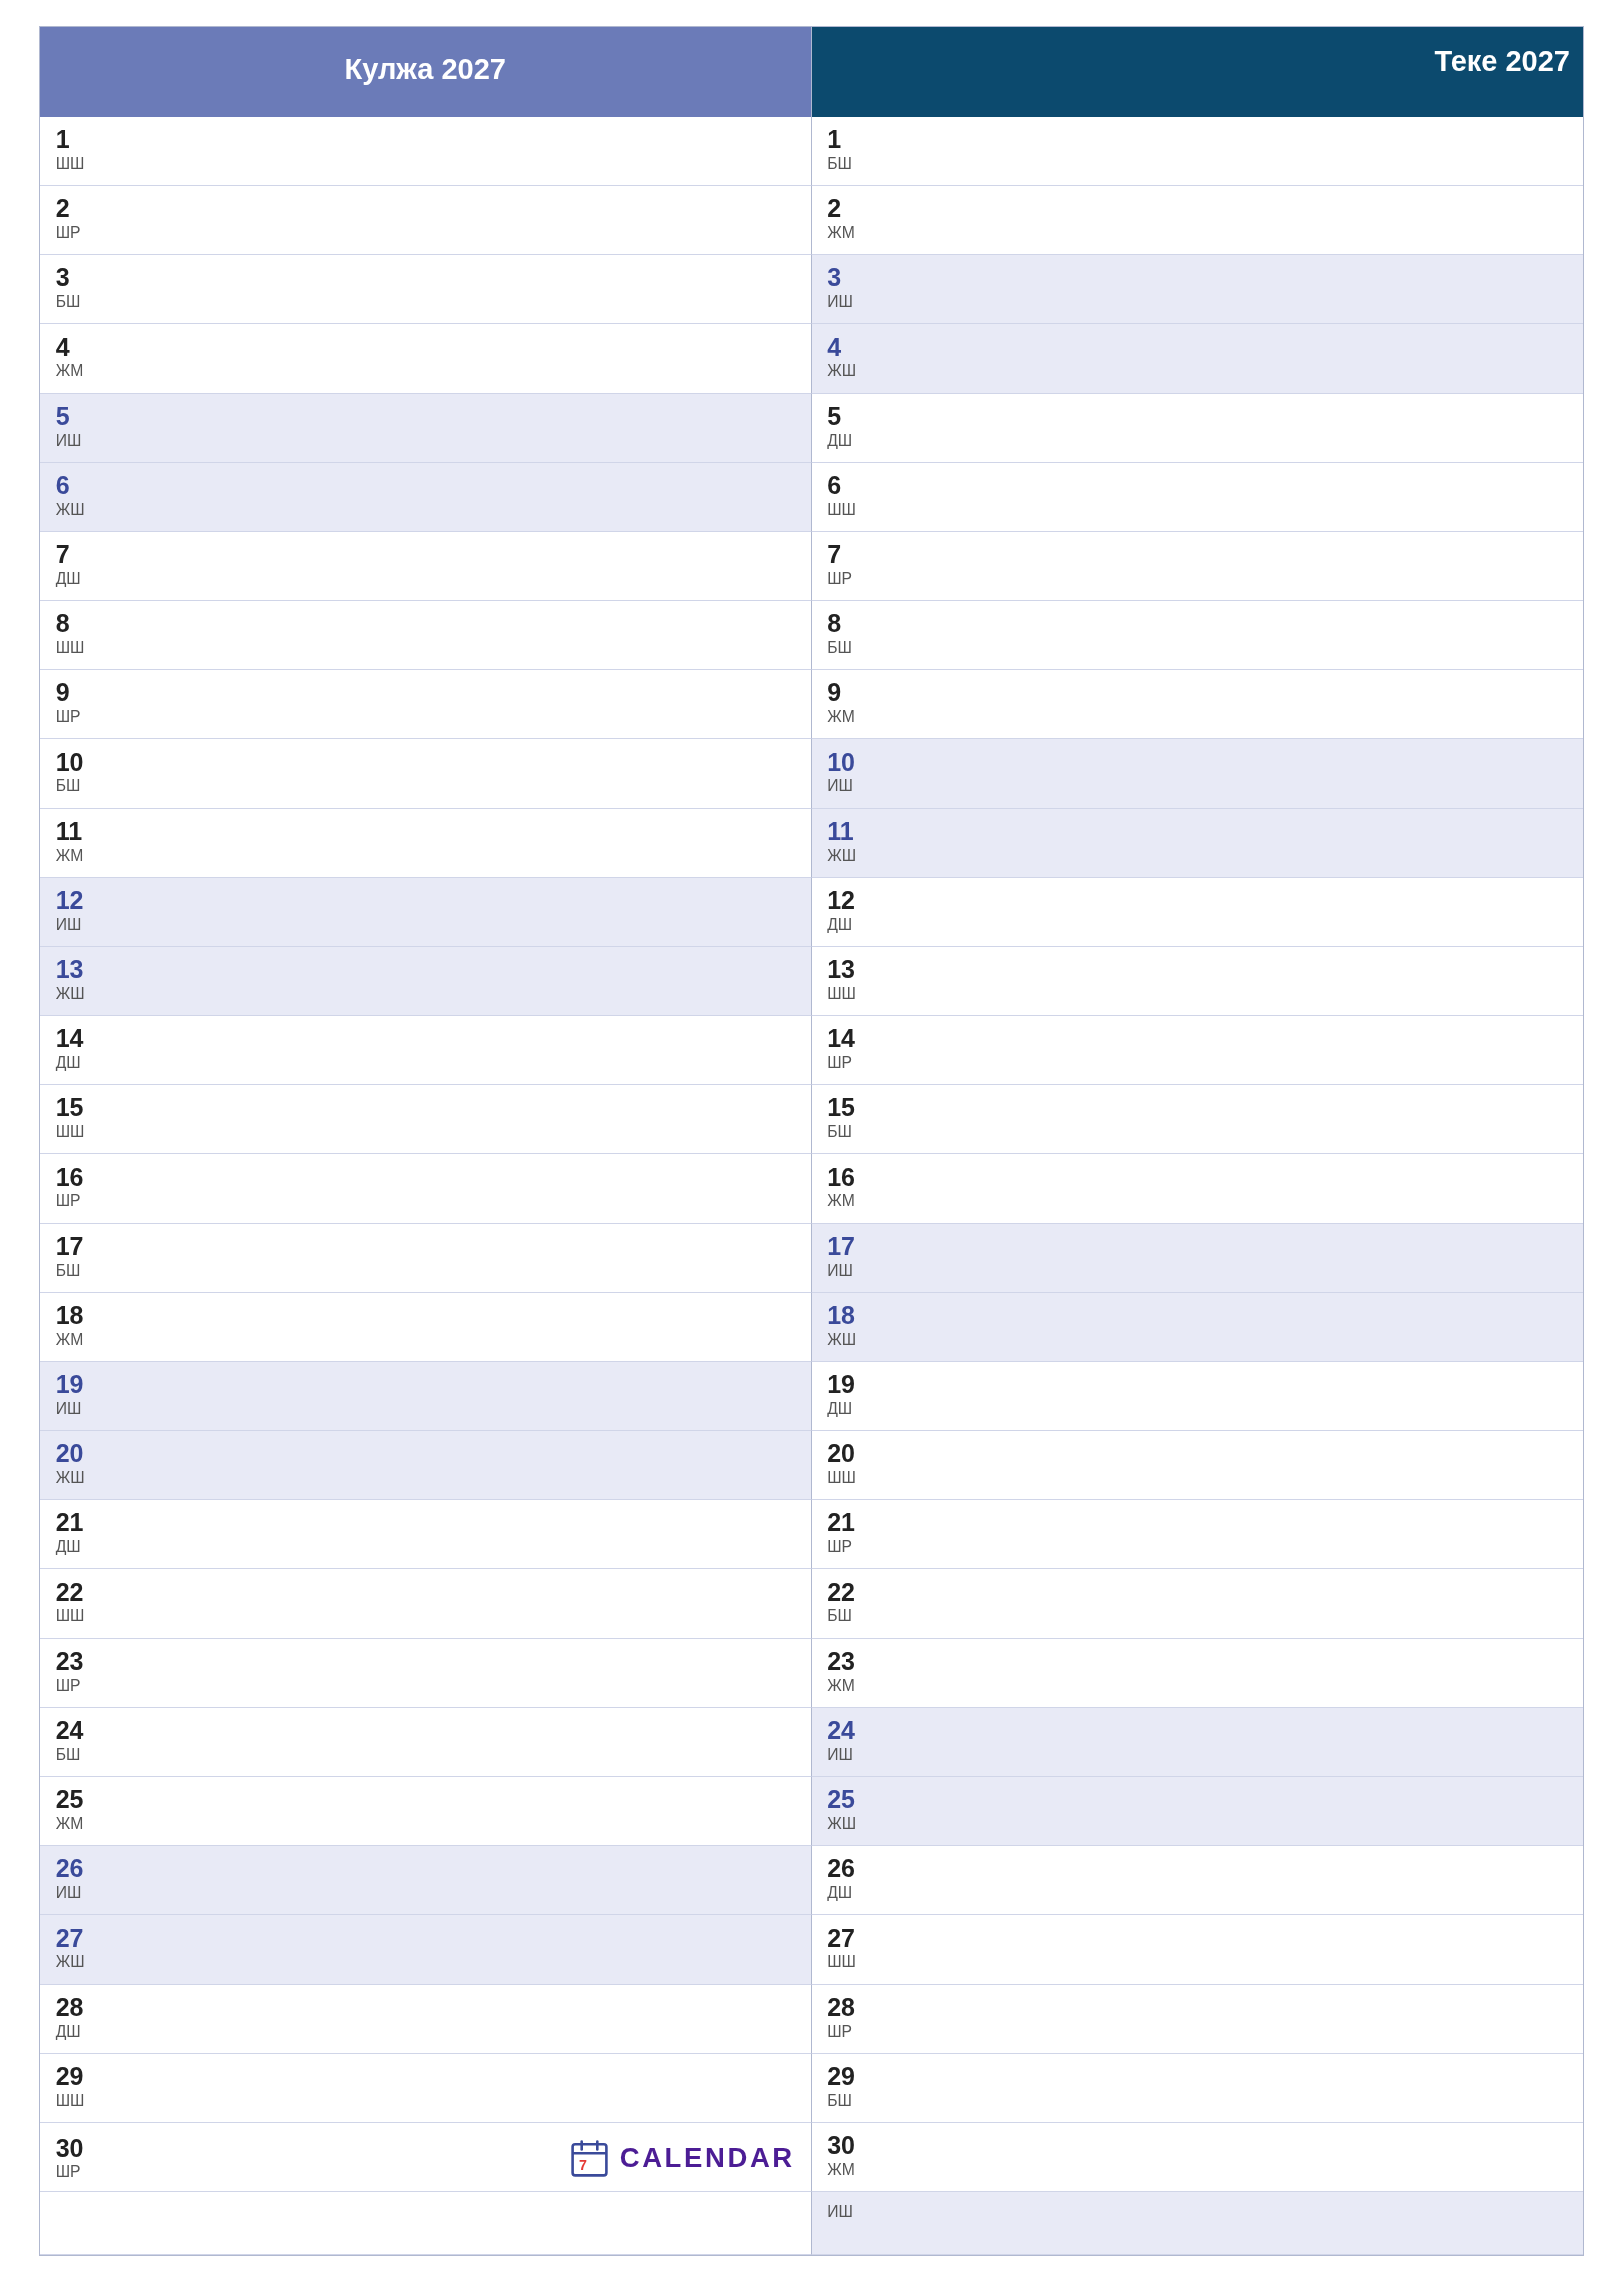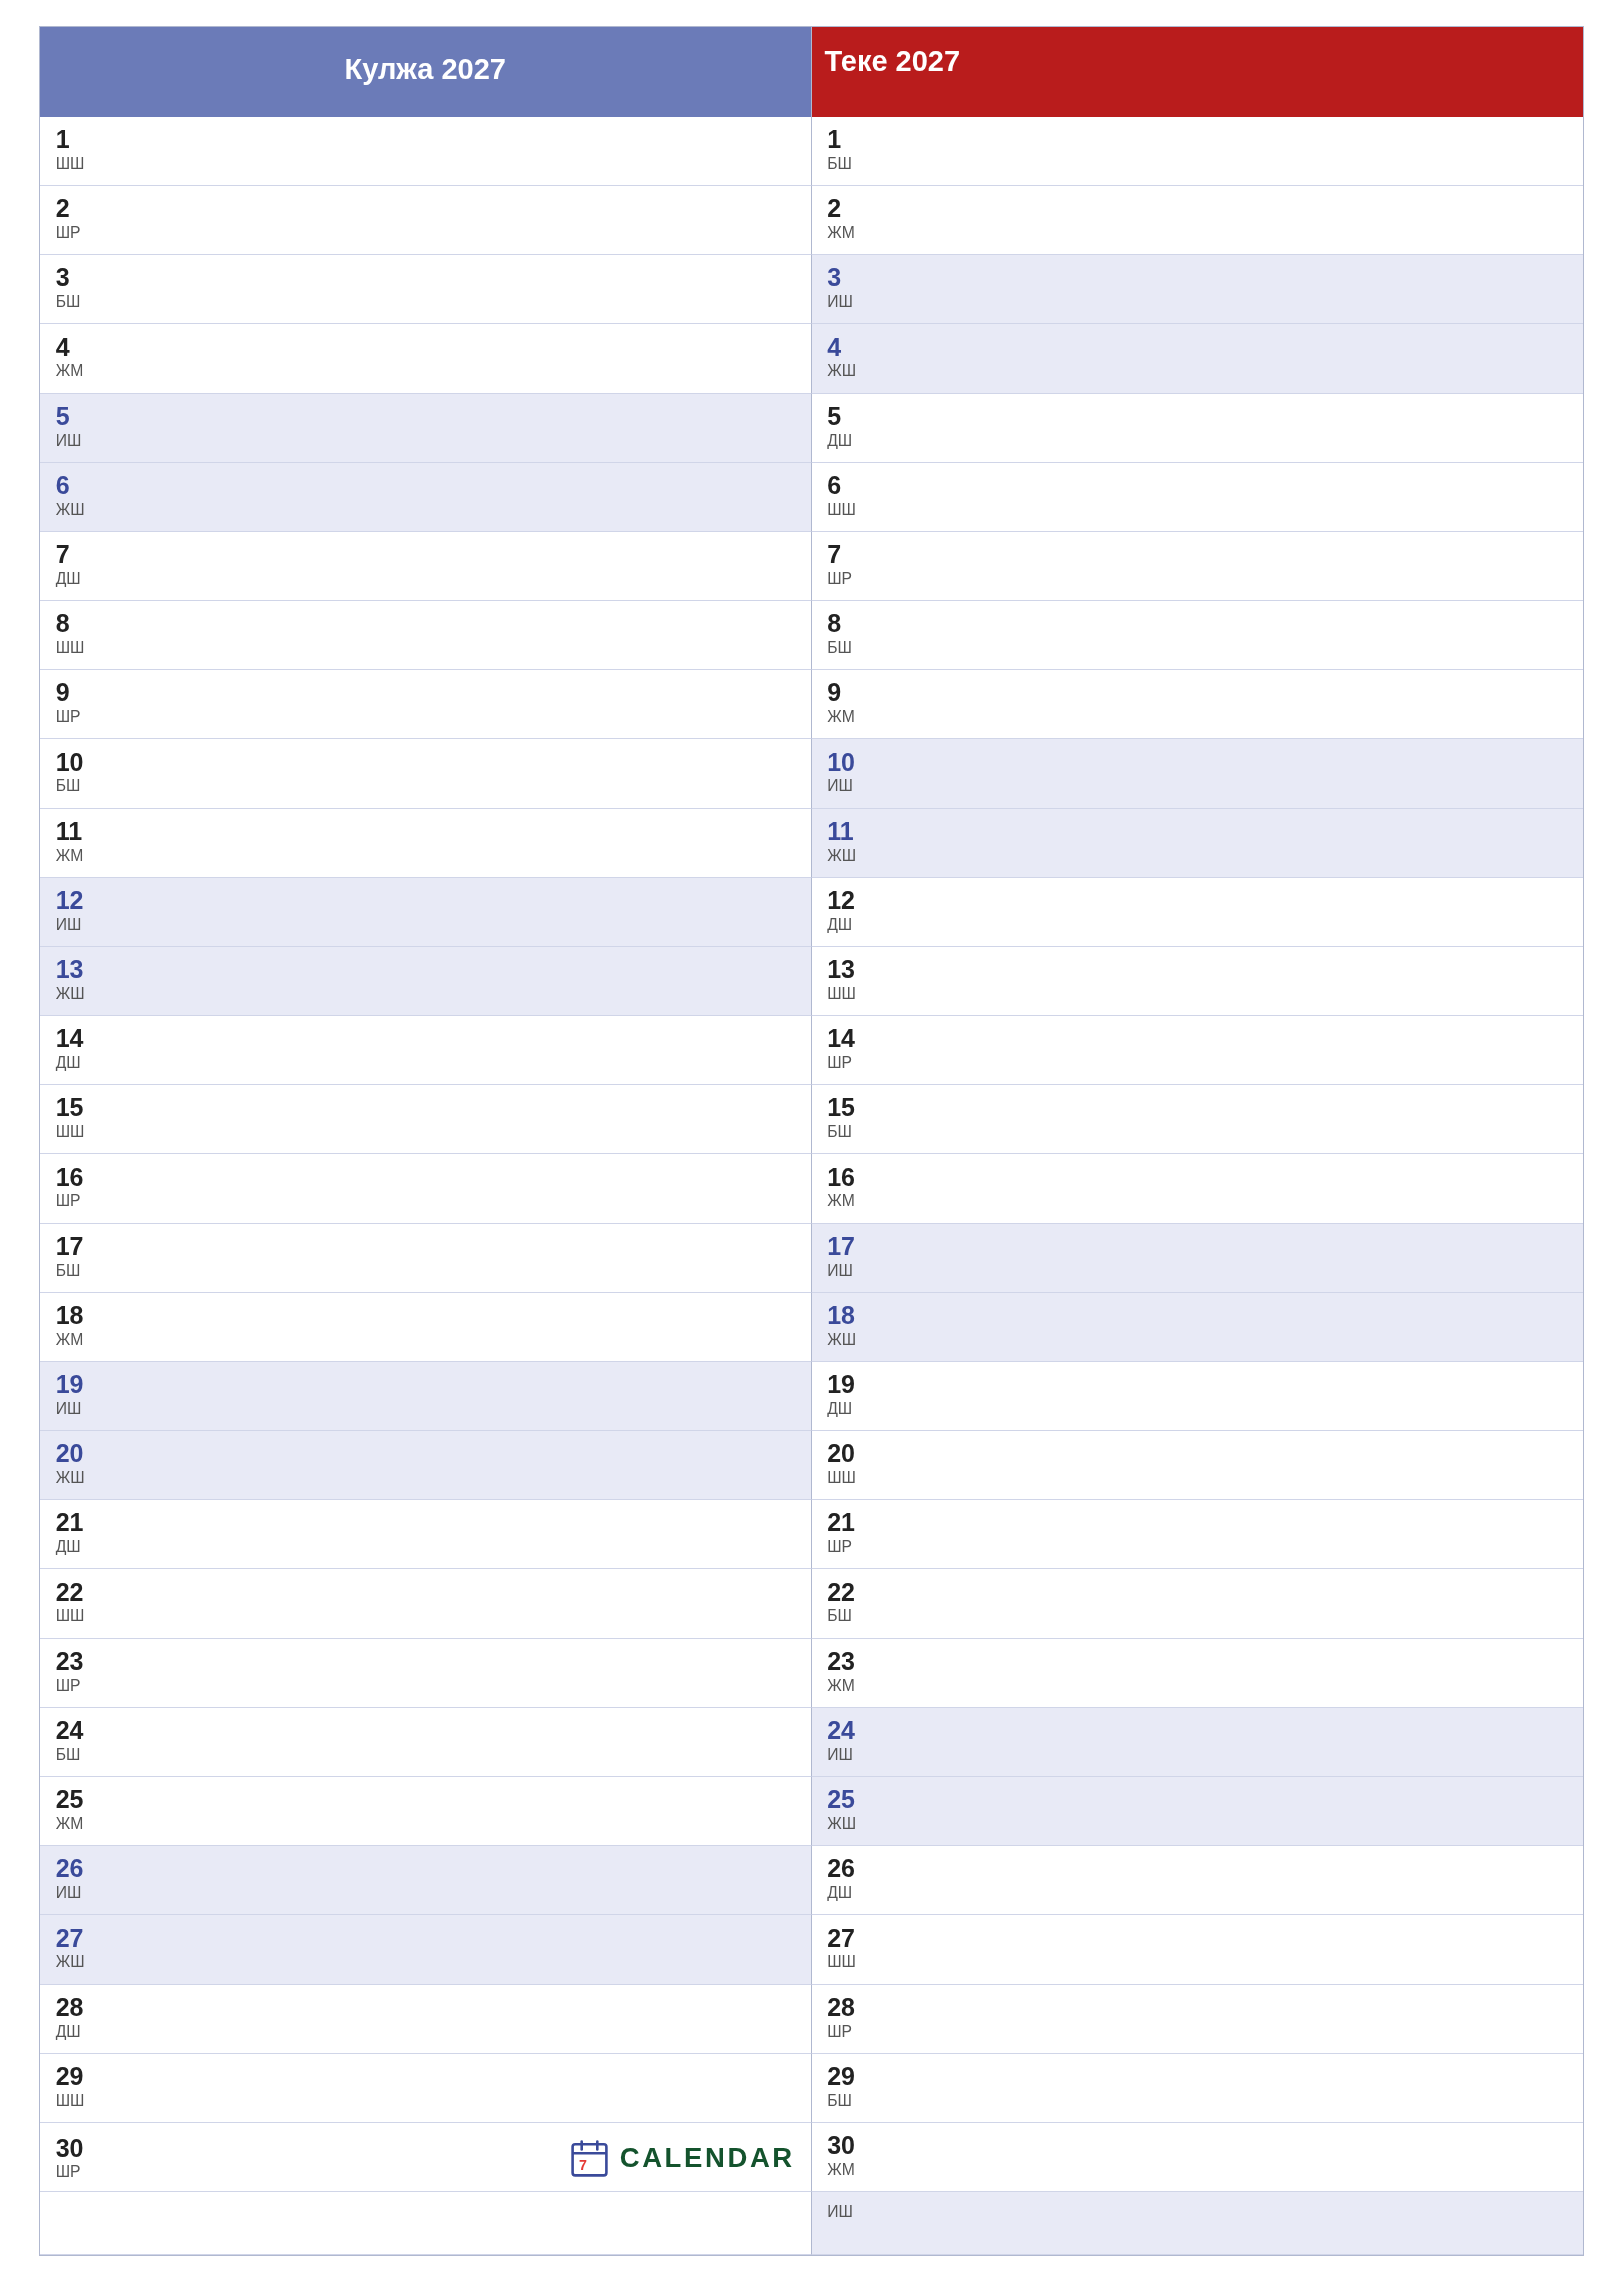--- a/index.html
+++ b/index.html
@@ -30,23 +30,23 @@
       background: #6b7bb8;
       color: #fff;
       text-align: center;
       padding: 26px 13px;
       font-size: 29px;
       font-weight: bold;
       border-right: 1.3px solid #b0b8d0;
     }
 
     .header-right {
-      background: #b91c1c;
+      background: #0c4a6e;
       color: #fff;
-      text-align: left;
+      text-align: right;
       padding: 18.3px 13px;
       font-size: 29px;
       font-weight: bold;
     }
 
     .day-row-left {
       border-right: 1.3px solid #b0b8d0;
       border-bottom: 0.7px solid #d0d5e8;
       padding: 9.2px 15.7px 6.5px 15.7px;
       min-height: 58px;
@@ -105,21 +105,21 @@
 
     .footer-logo .logo-icon {
       display: flex;
       align-items: center;
       justify-content: center;
     }
 
     .footer-logo .logo-text {
       font-size: 27.5px;
       font-weight: bold;
-      color: #14532d;
+      color: #4c1d95;
       letter-spacing: 2.6px;
     }
 
     .calendar-icon-svg {
       width: 39px;
       height: 39px;
     }
   </style>
 </head>
 <body>

